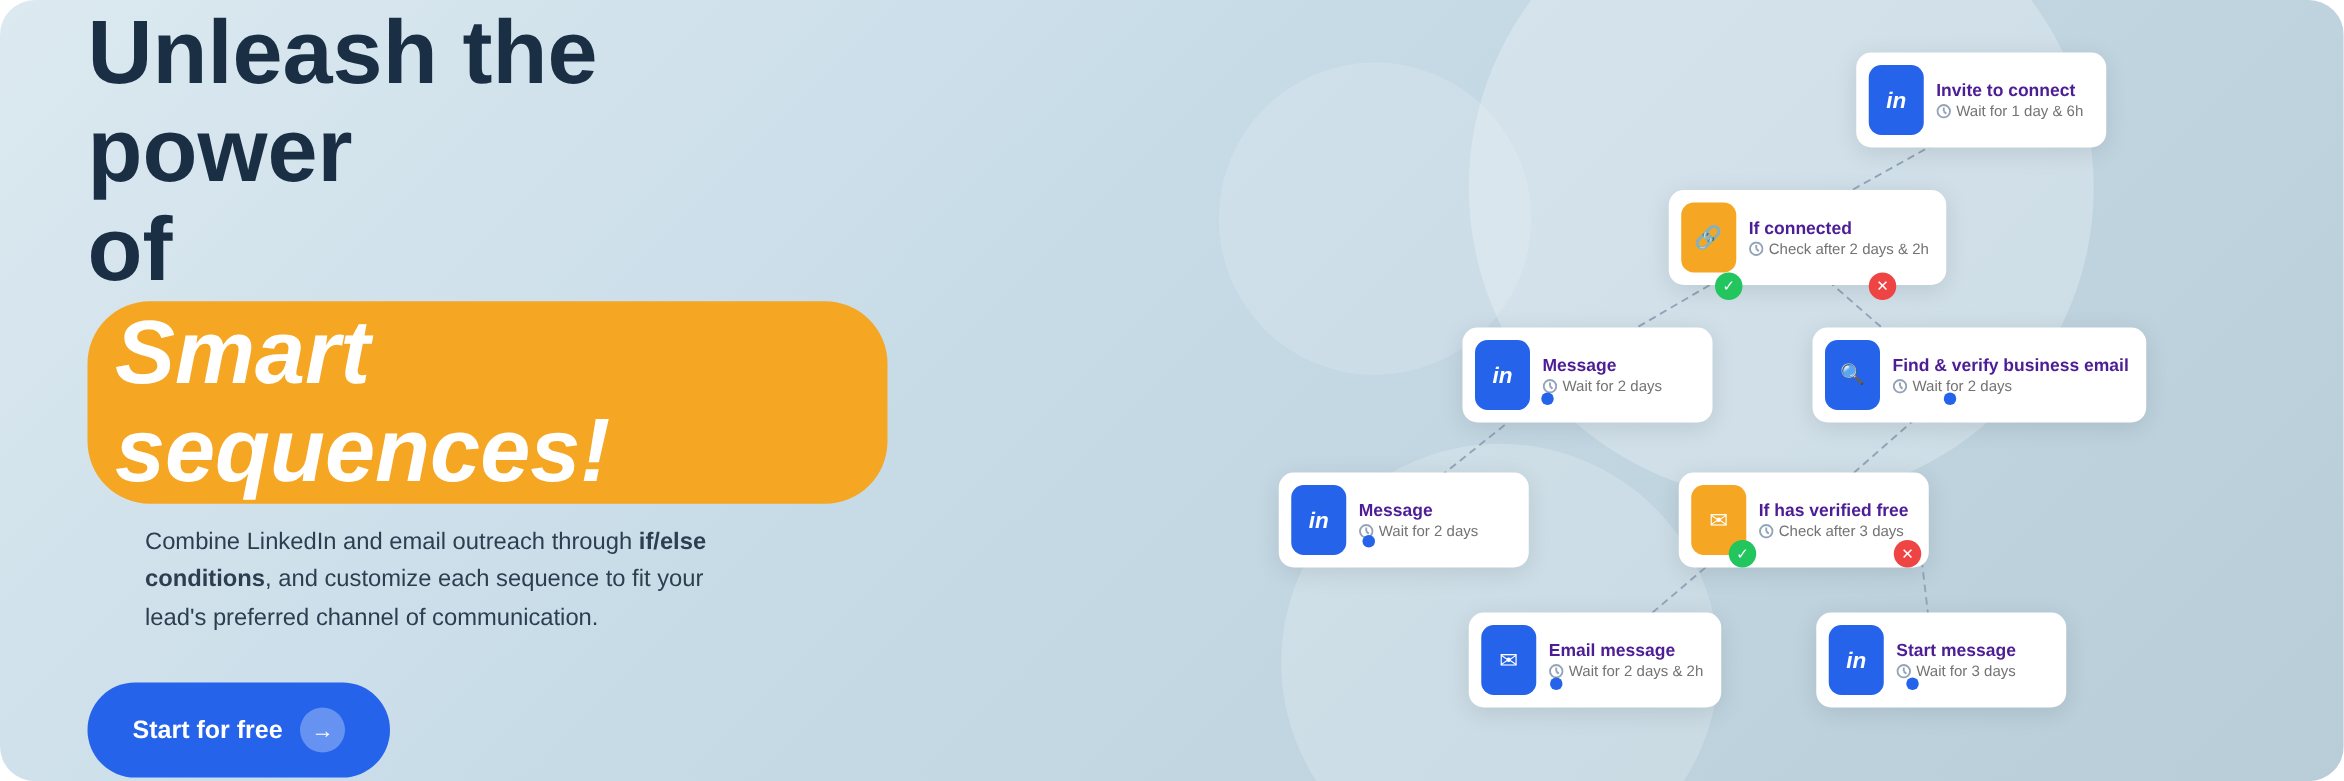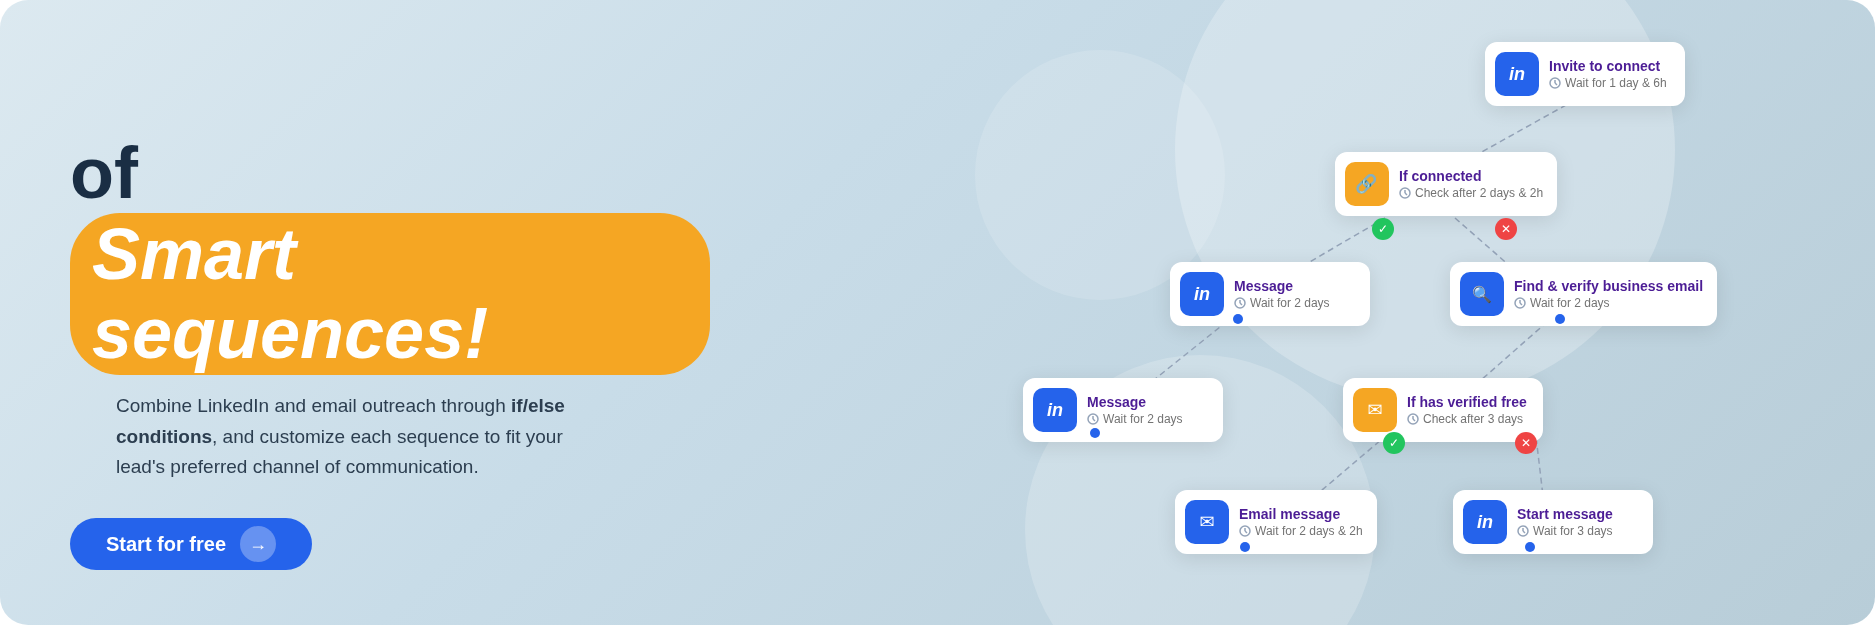--- a/index.html
+++ b/index.html
@@ -90,21 +90,21 @@
     }
 
     .cta-btn {
       display: inline-flex;
       align-items: center;
       gap: 14px;
       background: #2563eb;
       color: #fff;
       font-size: 20px;
       font-weight: 600;
-      padding: 8px 36px;
+      padding: 20px 36px;
       border-radius: 50px;
       border: none;
       cursor: pointer;
       text-decoration: none;
       justify-content: space-between;
     }
 
     .cta-btn .arrow-circle {
       width: 36px;
       height: 36px;
@@ -141,21 +141,21 @@
       padding: 10px 14px 10px 10px;
       display: flex;
       align-items: center;
       gap: 10px;
       box-shadow: 0 4px 20px rgba(0,0,0,0.1);
       min-width: 200px;
     }
 
     .step-icon {
       width: 44px;
-      height: 44px;
+      height: 56px;
       border-radius: 10px;
       display: flex;
       align-items: center;
       justify-content: center;
       flex-shrink: 0;
       font-size: 20px;
       color: #fff;
     }
 
     .step-icon.blue { background: #2563eb; }
@@ -201,21 +201,21 @@
 <body>
 
 <div class="banner">
 
   <div class="blob1"></div>
   <div class="blob2"></div>
   <div class="blob3"></div>
 
   <div class="left-content">
     <h1 class="headline">
-      <br>
+      <span>Unleash the power</span><br>
       <span>of </span><span class="highlight-wrap">Smart sequences!</span>
     </h1>
     <p class="subtext">
       Combine LinkedIn and email outreach through <strong>if/else<br>conditions</strong>, and customize each sequence to fit your<br>lead's preferred channel of communication.
     </p>
     <a class="cta-btn">
       <span>Start for free</span>
       <span class="arrow-circle">→</span>
     </a>
   </div>

